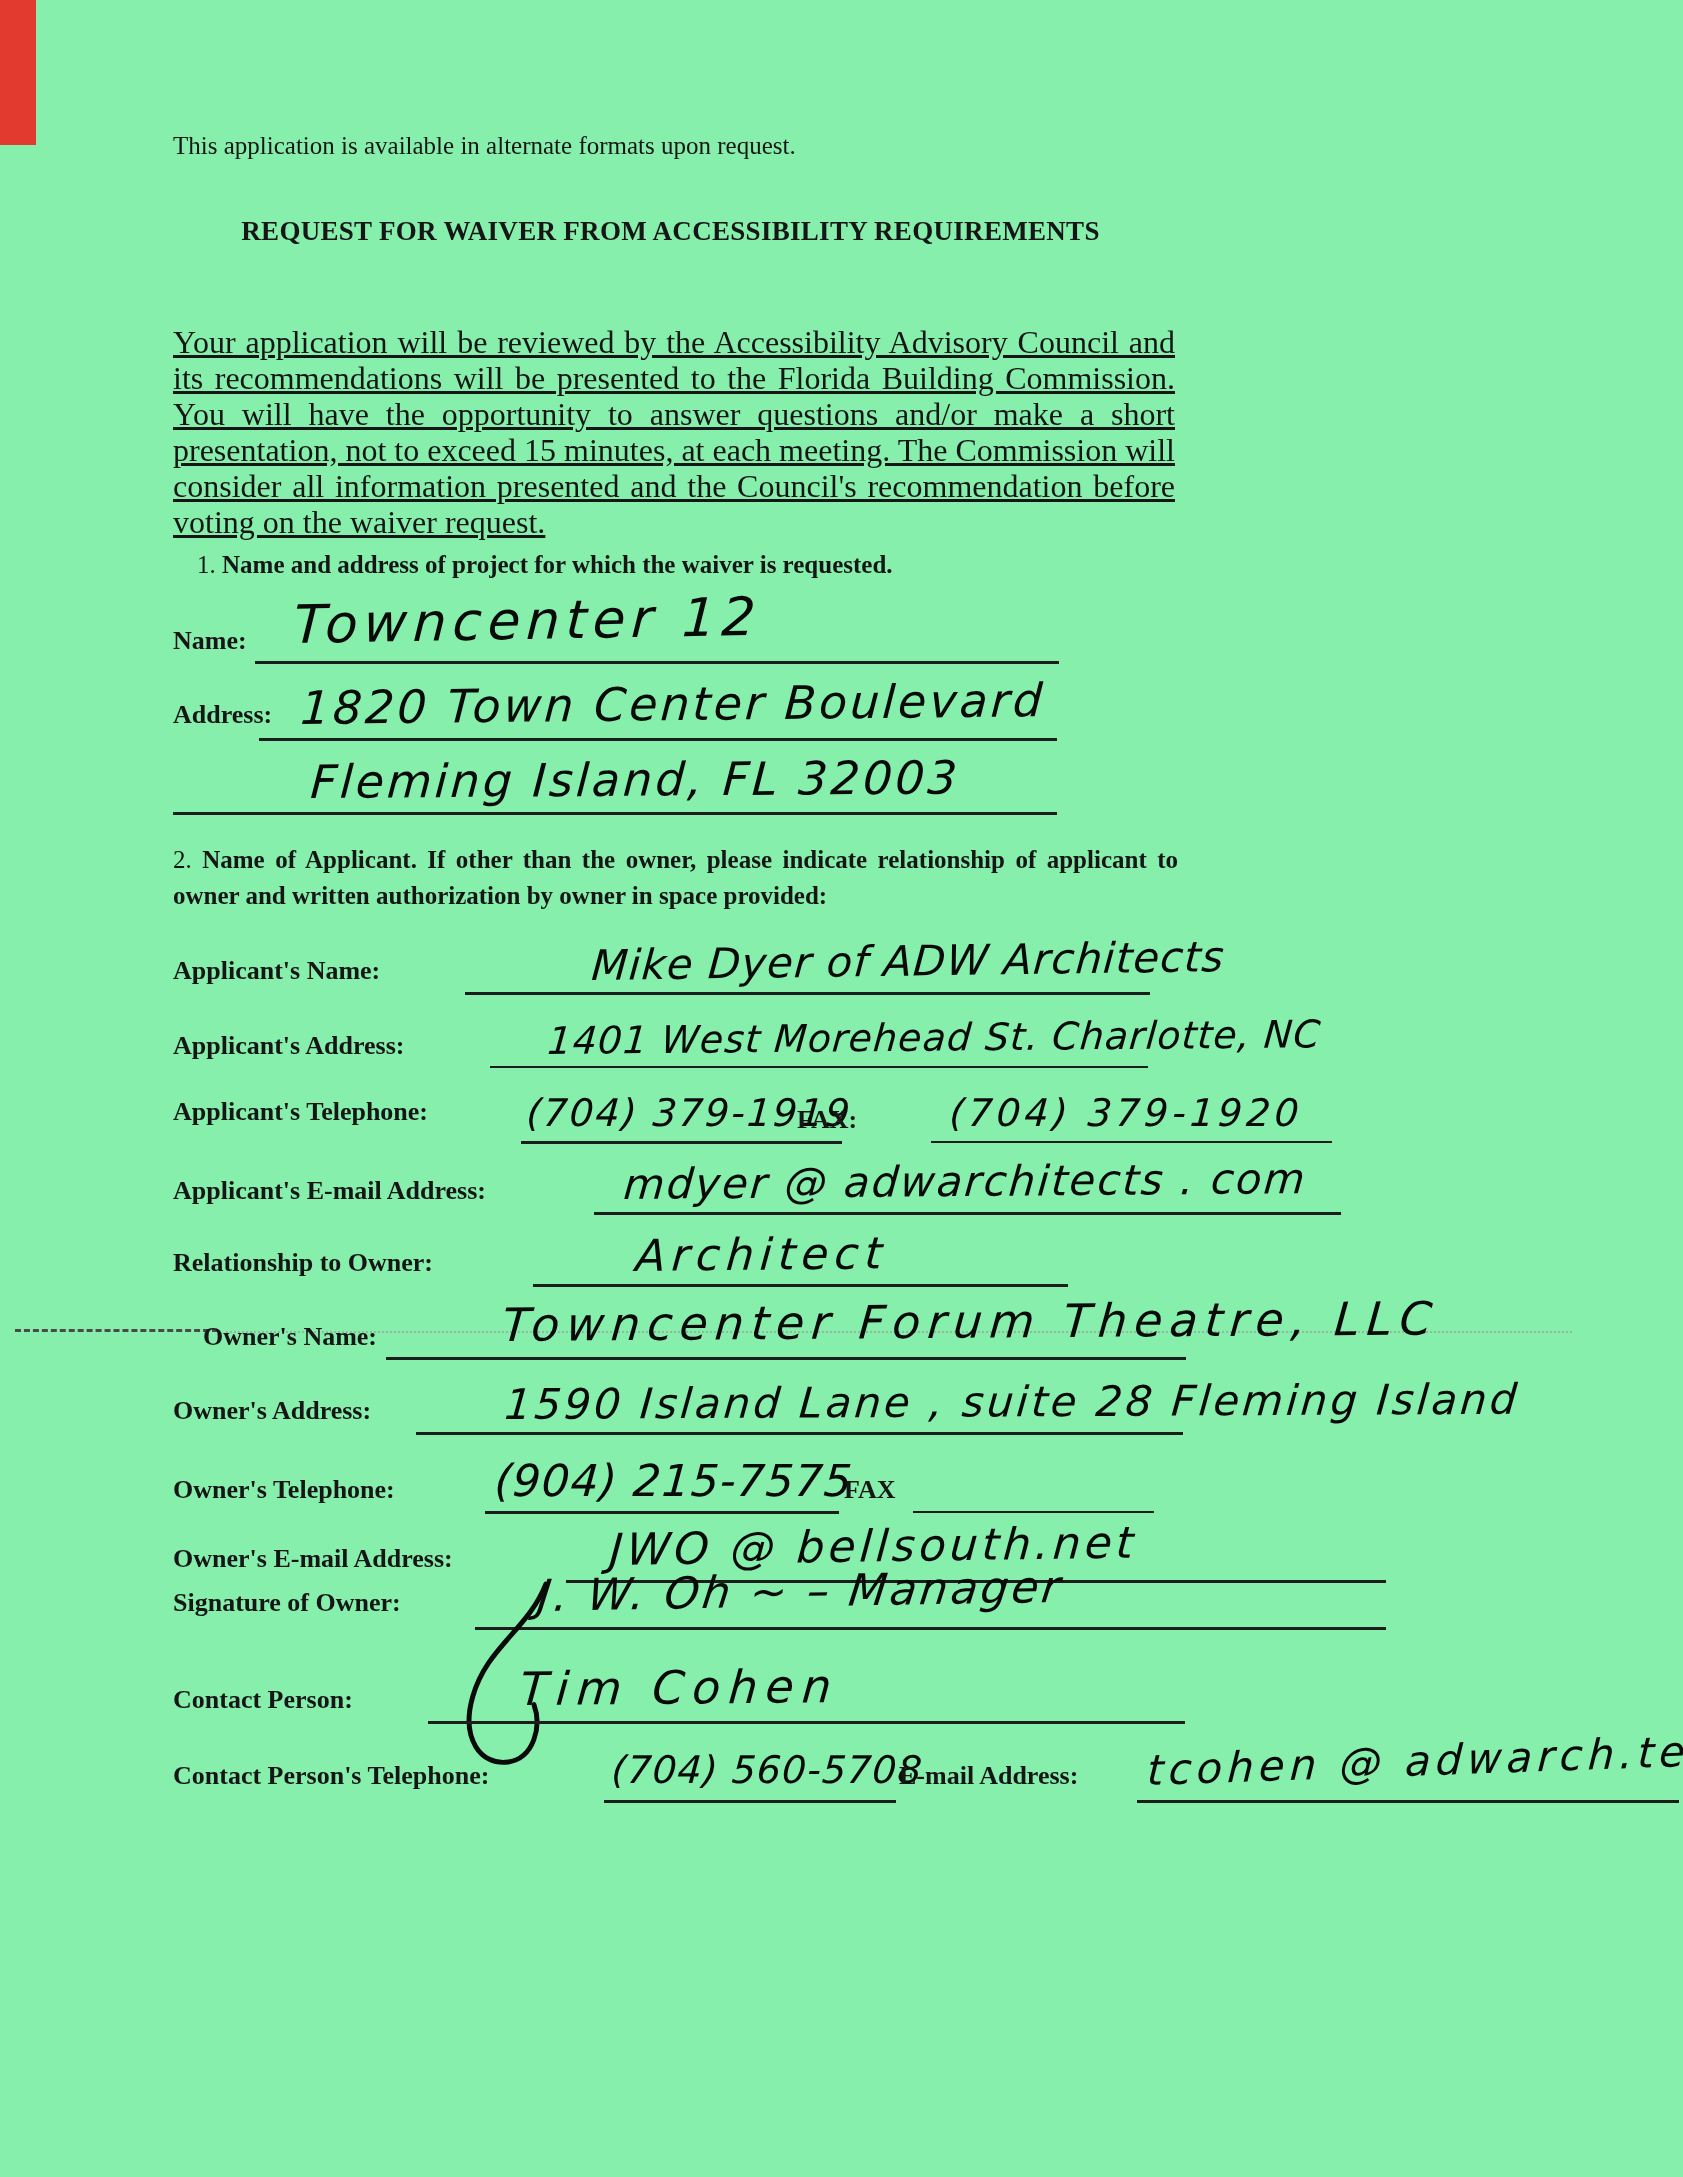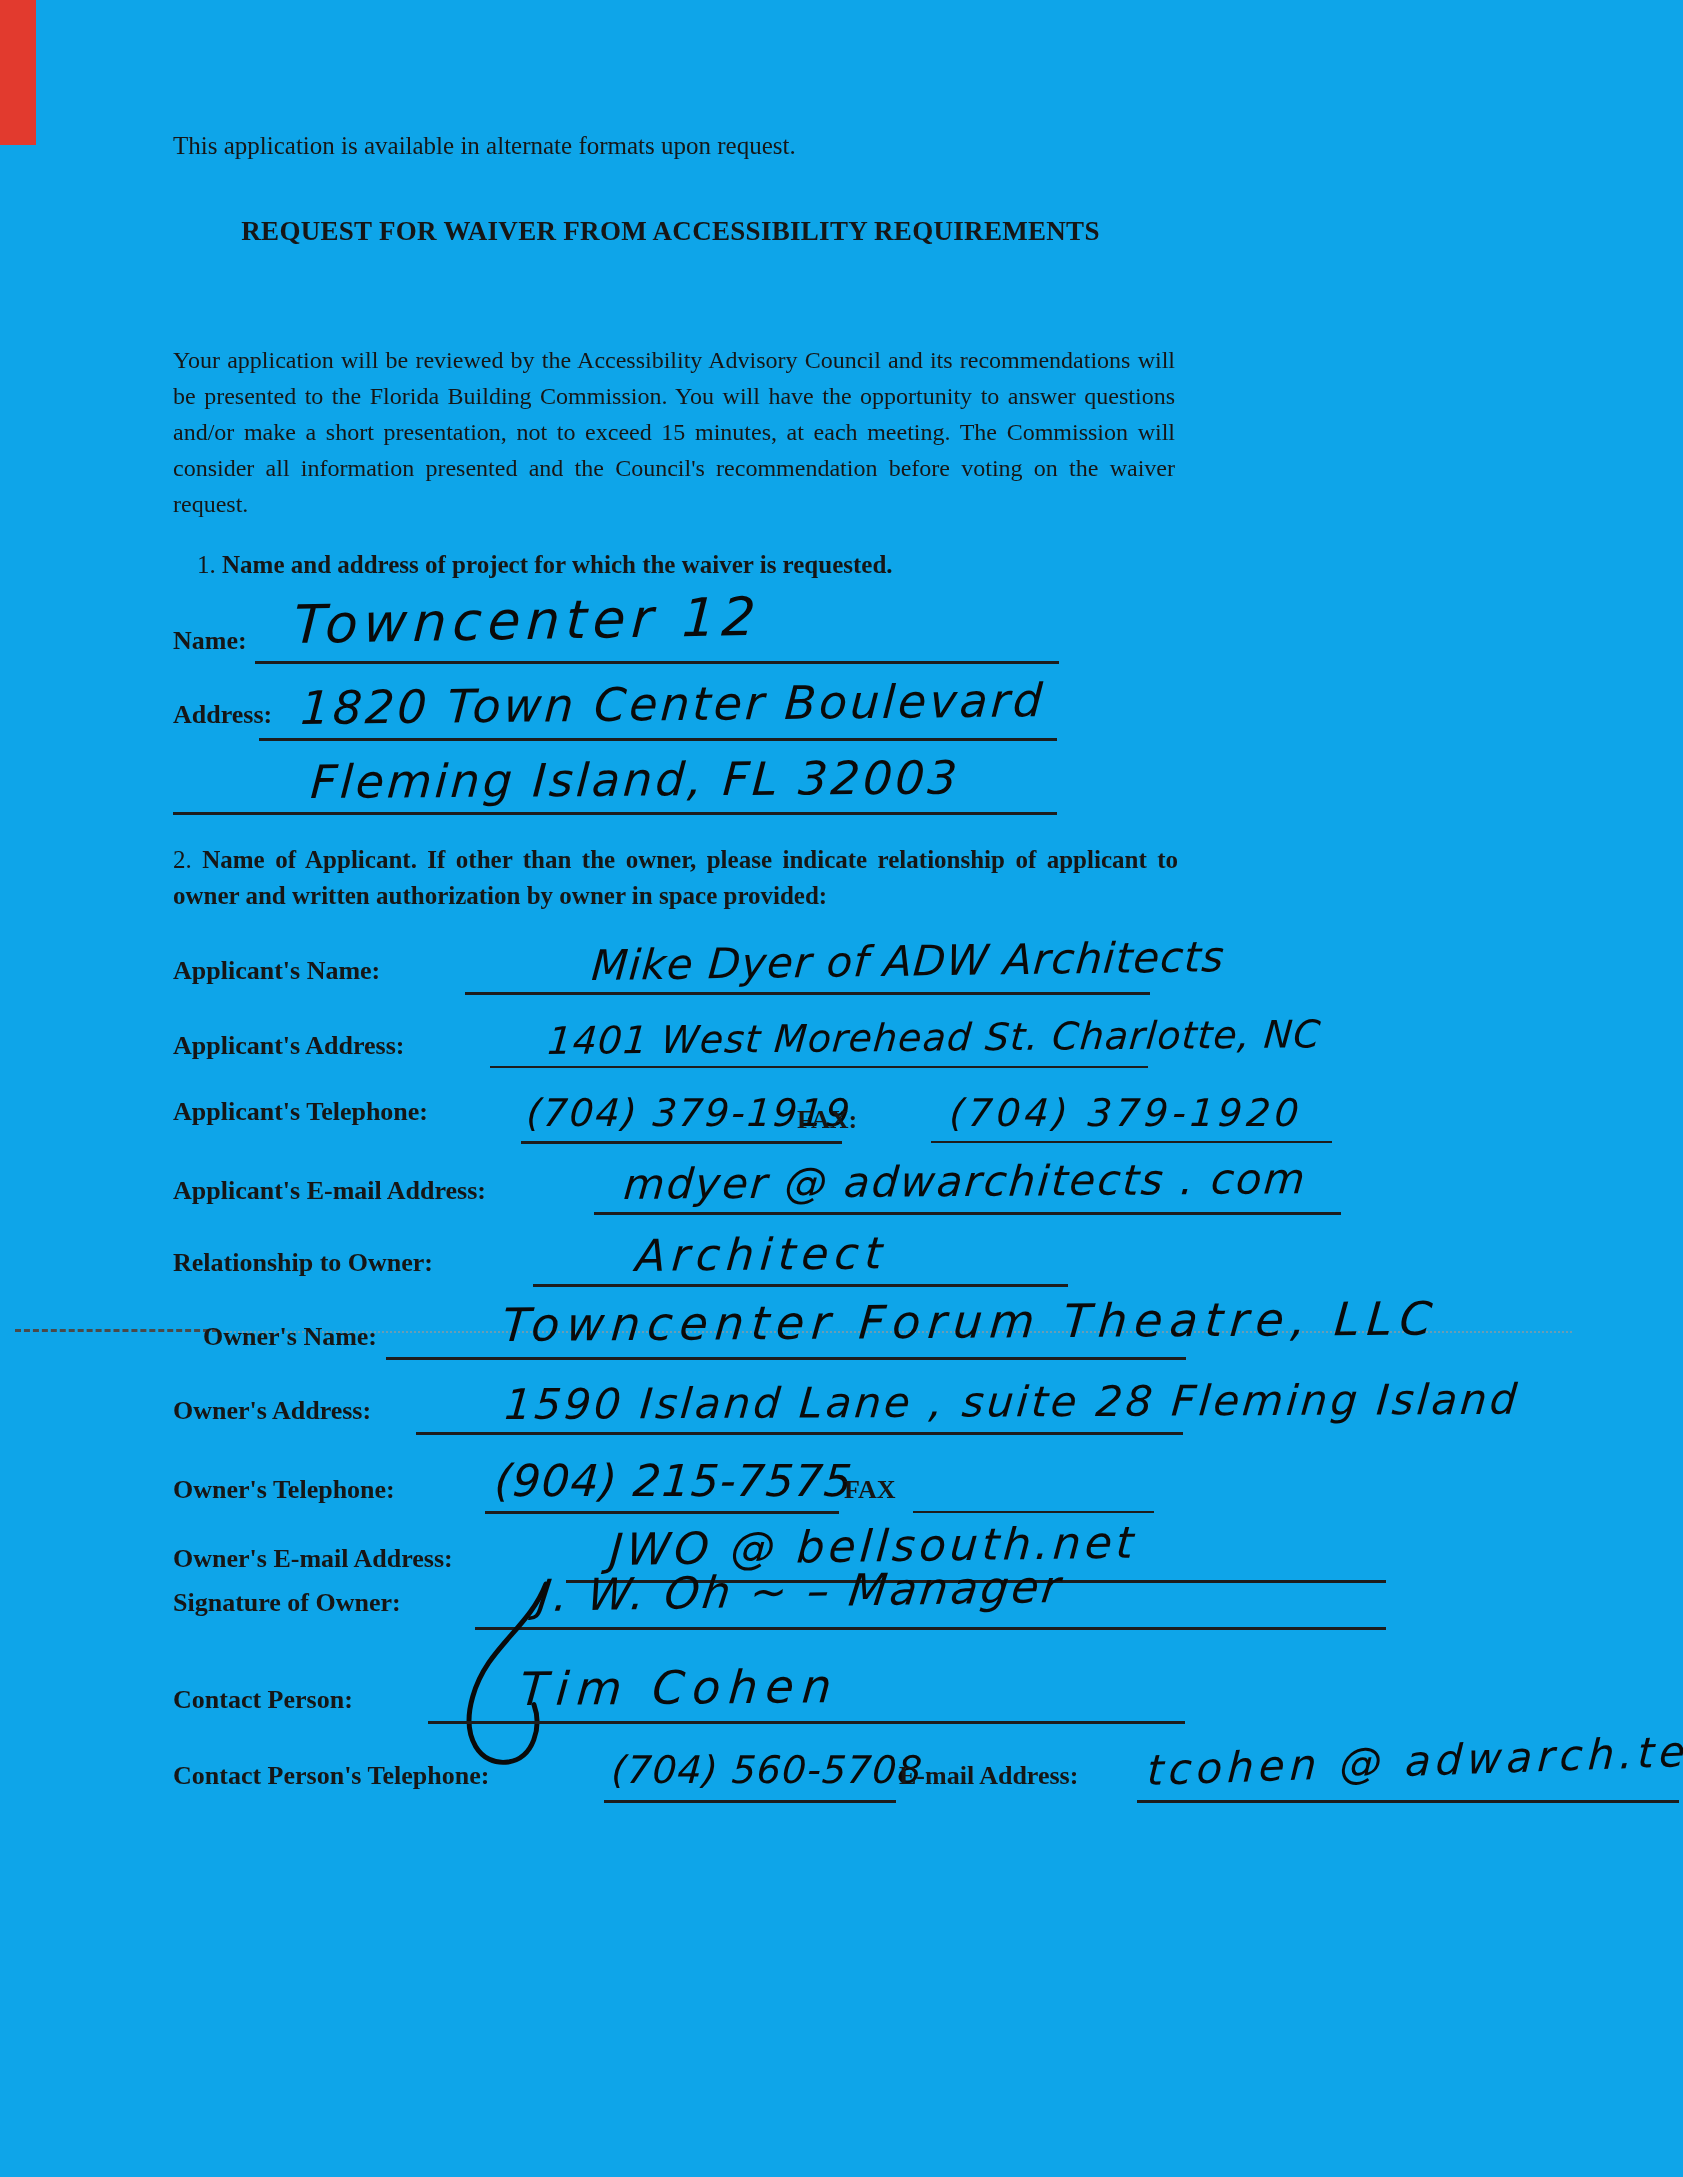--- a/index.html
+++ b/index.html
@@ -1,26 +1,26 @@
 <!DOCTYPE html>
 <html><head>
 <meta charset="utf-8">
 <style>
   html,body { margin:0; padding:0; background:#888; }
   .page {
     position:relative; width:1683px; height:2177px; margin:0 auto;
-    background:#0ea5e9; overflow:hidden;
+    background:#86efac; overflow:hidden;
     font-family:"Liberation Serif", serif; color:#161616;
   }
   .red-mark { position:absolute; left:0; top:0; width:36px; height:145px; background:#e23a2e; }
   .notice { position:absolute; left:173px; top:132px; font-size:25px; }
   .title { position:absolute; left:173px; top:213px; width:995px; text-align:center;
            font-weight:bold; font-size:27px; line-height:37px; letter-spacing:0.3px; }
-  .intro { position:absolute; left:173px; top:342px; width:1002px; font-size:24px;
-           line-height:36px; text-align:justify; }
+  .intro { position:absolute; left:173px; top:324px; width:1002px; font-size:32px;
+           line-height:36px; text-align:justify;text-decoration:underline; }
   .sect  { position:absolute; left:173px; font-size:25px; width:1005px; line-height:36px; text-align:justify; }
   .sect b { font-weight:bold; }
   .lbl   { position:absolute; font-weight:bold; font-size:26px; white-space:nowrap; }
   .uline { position:absolute; height:0; border-bottom:3px solid #1d1d1d; }
   .uline.thin { border-bottom-width:2px; }
   .hw    { position:absolute; font-family:"DejaVu Sans", sans-serif; font-style:italic;
            color:#0a0a0a; white-space:nowrap; transform-origin:left bottom; }
   .dashA { position:absolute; left:15px;  top:1329px; width:203px;  border-bottom:3px dashed #4a4a4a; }
   .dashB { position:absolute; left:226px; top:1331px; width:1346px; border-bottom:2px dotted #9a9a9a; opacity:.65; }
   svg.sig { position:absolute; left:447px; top:1578px; }

